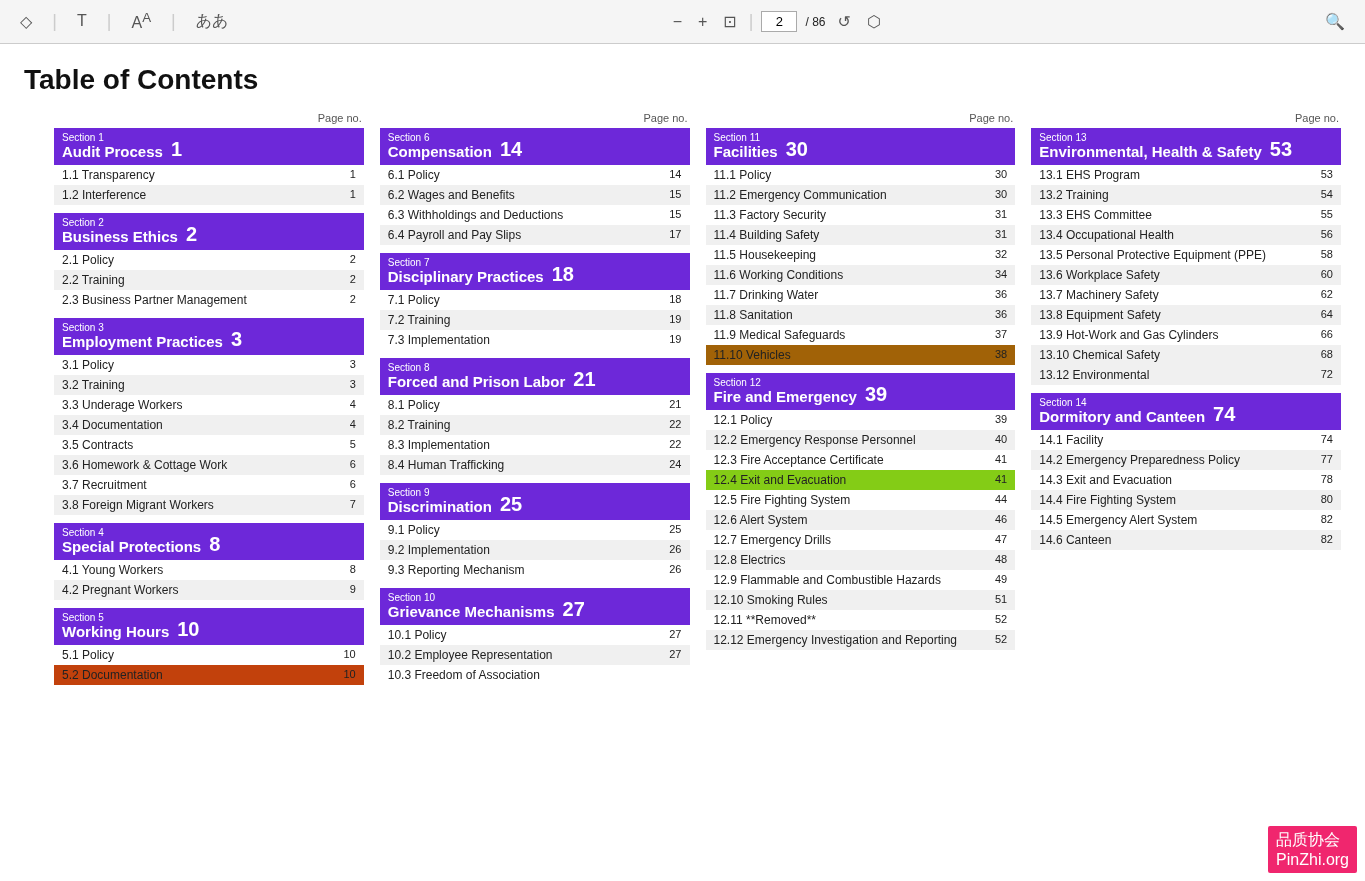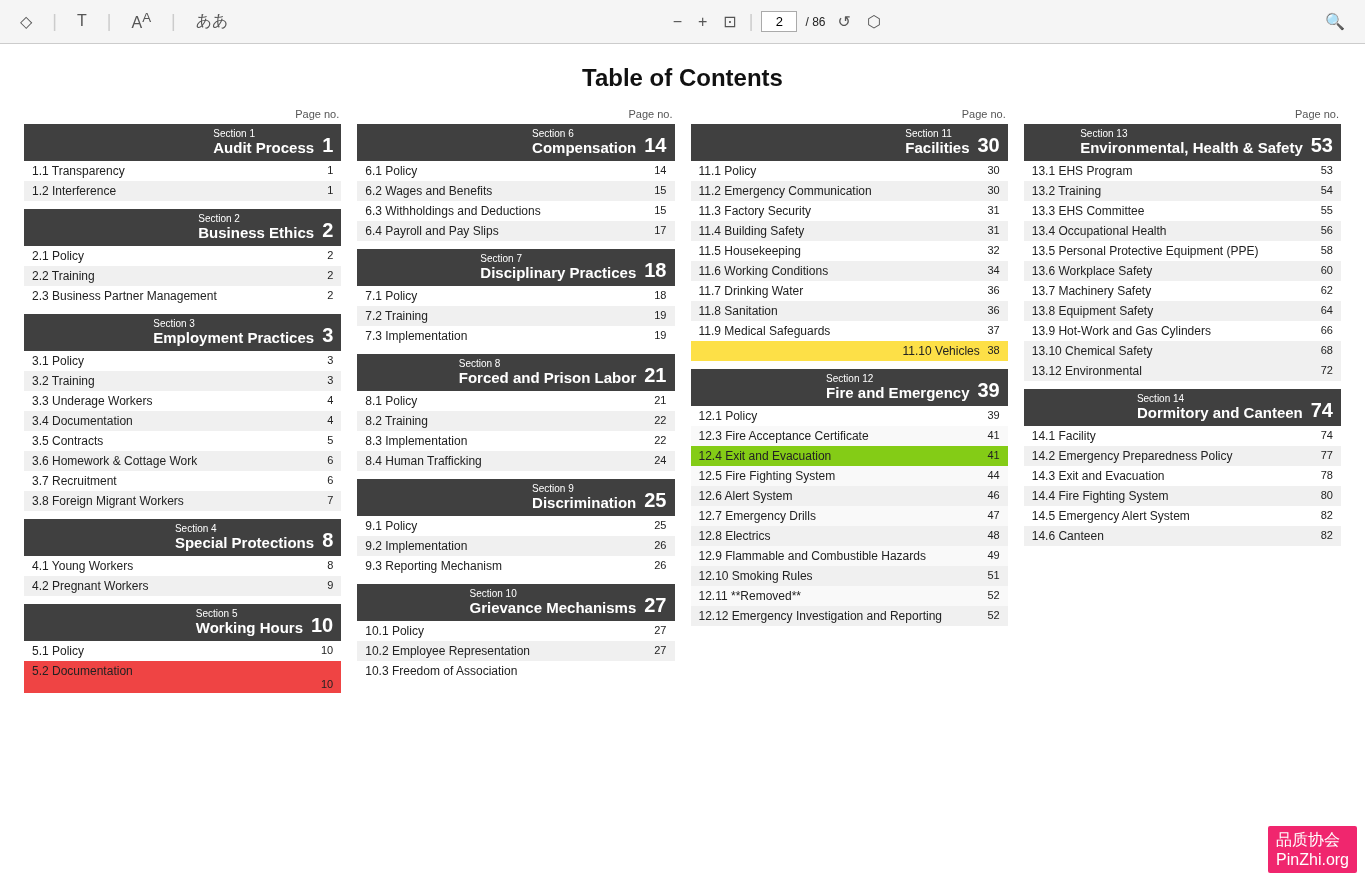--- a/index.html
+++ b/index.html
@@ -17,39 +17,40 @@
       width: 36px; text-align: center; border: 1px solid #aaa;
       padding: 2px 4px; font-size: 13px; background: #fff;
     }
     .icon-btn {
       background: none; border: none; cursor: pointer;
       font-size: 16px; color: #555; padding: 2px 4px;
     }
     .separator { color: #ccc; font-size: 18px; }
 
     .main-content { padding: 20px 24px; }
-    h1 { font-size: 24px; font-weight: bold; margin-bottom: 16px; color: #111; text-align: center; }
+    h1 { font-size: 28px; font-weight: bold; margin-bottom: 16px; color: #111; }
 
     .toc-grid {
       display: grid;
       grid-template-columns: repeat(4, 1fr);
       gap: 0 16px;
+      margin-left: 30px;
     }
 
     .col { display: flex; flex-direction: column; }
 
     .page-no-header {
       text-align: right; font-size: 11px; color: #555;
       margin-bottom: 4px; padding-right: 2px;
     }
 
     .section-header {
-      background: #404040; color: #fff;
+      background: #6d28d9; color: #fff;
       padding: 4px 8px; margin-bottom: 0;
-      display: flex; justify-content: flex-end; align-items: flex-end;
+      display: flex; justify-content: flex-start; align-items: flex-end;
     }
     .section-header .section-label {
       font-size: 10px; font-weight: normal; display: block;
     }
     .section-header .section-title {
       font-size: 15px; font-weight: bold; display: block; line-height: 1.2;
     }
     .section-header .section-num {
       font-size: 20px; font-weight: bold; align-self: flex-end;
       padding-left: 8px; white-space: nowrap;
@@ -216,21 +217,21 @@
               <span class="section-label">Section 5</span>
               <span class="section-title">Working Hours</span>
             </div>
             <div class="section-num">10</div>
           </div>
           <div class="items">
             <div class="toc-row">
               <span class="item-label">5.1 Policy</span>
               <span class="item-page">10</span>
             </div>
-            <div class="toc-row" style="background: #ef4444; flex-direction: column;">
+            <div class="toc-row" style="background: #c2410c;">
               <span class="item-label">5.2 Documentation</span>
               <span class="item-page">10</span>
             </div>
           </div>
         </div>
       </div>
       <div class="col">
         <div class="page-no-header">Page no.</div>
         <div class="section-block">
           <div class="section-header">
@@ -396,38 +397,42 @@
               <span class="item-page">36</span>
             </div>
             <div class="toc-row" style="background: rgb(240, 240, 240);">
               <span class="item-label">11.8 Sanitation</span>
               <span class="item-page">36</span>
             </div>
             <div class="toc-row">
               <span class="item-label">11.9 Medical Safeguards</span>
               <span class="item-page">37</span>
             </div>
-            <div class="toc-row" style="background: #fde047; justify-content: flex-end;">
+            <div class="toc-row" style="background: #a16207;">
               <span class="item-label">11.10 Vehicles</span>
               <span class="item-page">38</span>
             </div>
           </div>
         </div>
         <div class="section-block">
           <div class="section-header">
             <div>
               <span class="section-label">Section 12</span>
               <span class="section-title">Fire and Emergency</span>
             </div>
             <div class="section-num">39</div>
           </div>
           <div class="items">
             <div class="toc-row">
               <span class="item-label">12.1 Policy</span>
               <span class="item-page">39</span>
+            </div>
+            <div class="toc-row" style="background: rgb(240, 240, 240);">
+              <span class="item-label">12.2 Emergency Response Personnel</span>
+              <span class="item-page">40</span>
             </div>
             <div class="toc-row">
               <span class="item-label">12.3 Fire Acceptance Certificate</span>
               <span class="item-page">41</span>
             </div>
             <div class="toc-row" style="background: #84cc16;">
               <span class="item-label">12.4 Exit and Evacuation</span>
               <span class="item-page">41</span>
             </div>
             <div class="toc-row">

